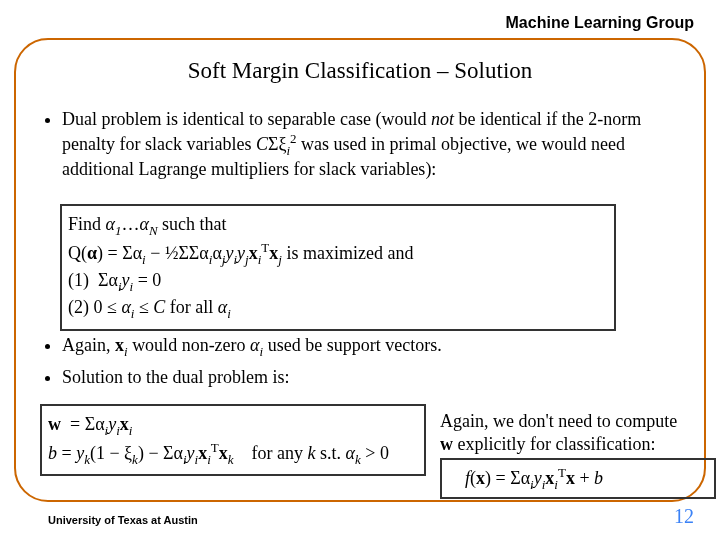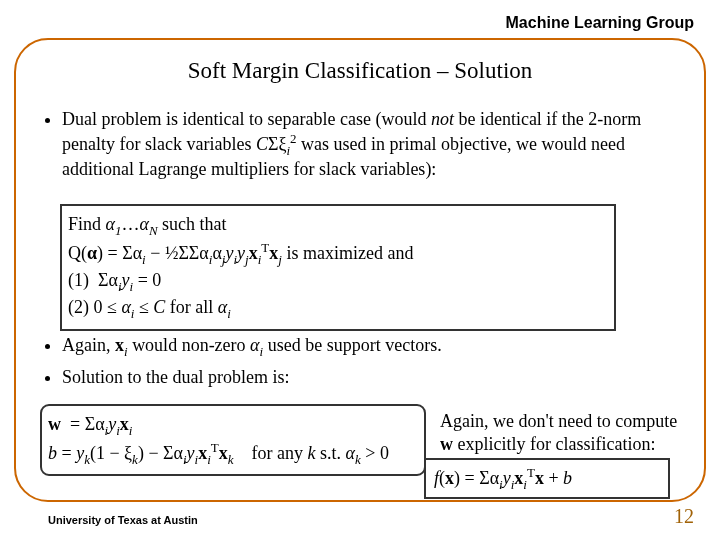--- a/index.html
+++ b/index.html
@@ -43,21 +43,21 @@
     font-family: Arial, Helvetica, sans-serif;
     font-weight: bold;
     font-size: 11px;
   }
   .pagenum {
     position: absolute;
     bottom: 12px;
     right: 26px;
     font-family: "Times New Roman", serif;
     font-size: 20px;
-    color: #a16207;
+    color: #3b82f6;
     margin-left: 32px;
   }
   .title {
     position: absolute;
     top: 58px;
     left: 0;
     right: 0;
     text-align: center;
     font-size: 23px;
   }
@@ -92,37 +92,36 @@
     position: absolute;
     top: 334px;
     left: 40px;
     right: 40px;
   }
   .box2 {
     position: absolute;
     top: 404px;
     left: 40px;
     width: 370px;
-    border-radius: 9px;
   }
   .aside {
     position: absolute;
     top: 386px;
     left: 440px;
     width: 248px;
     font-size: 18px;
     line-height: 1.25;
     margin-top: 24px;
   }
   .box3 {
     position: absolute;
     top: 458px;
-    left: 424px;
+    left: 440px;
     width: 226px;
-    padding: 4px 8px;
+    padding: 4px 23px;
   }
   .ital { font-style: italic; }
   .bold { font-weight: bold; }
 </style>
 </head>
 <body>
 
 <div class="slide">
 
   <div class="frame"></div>

